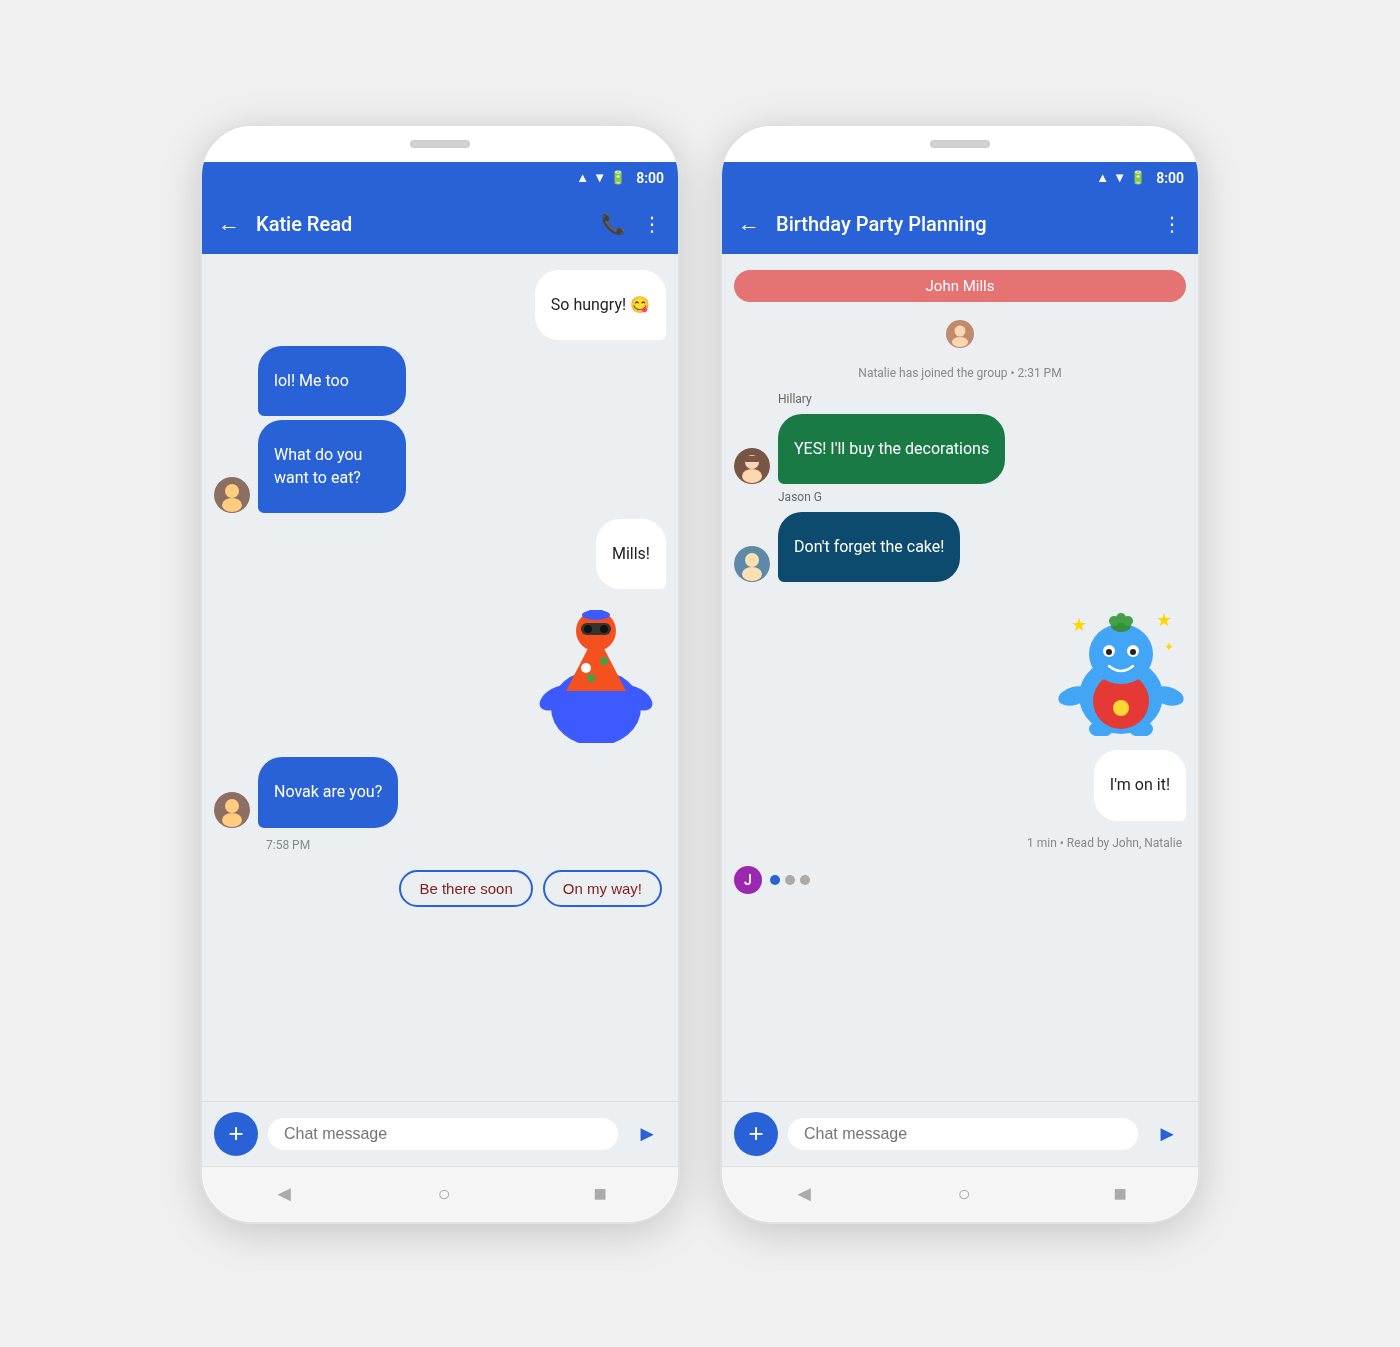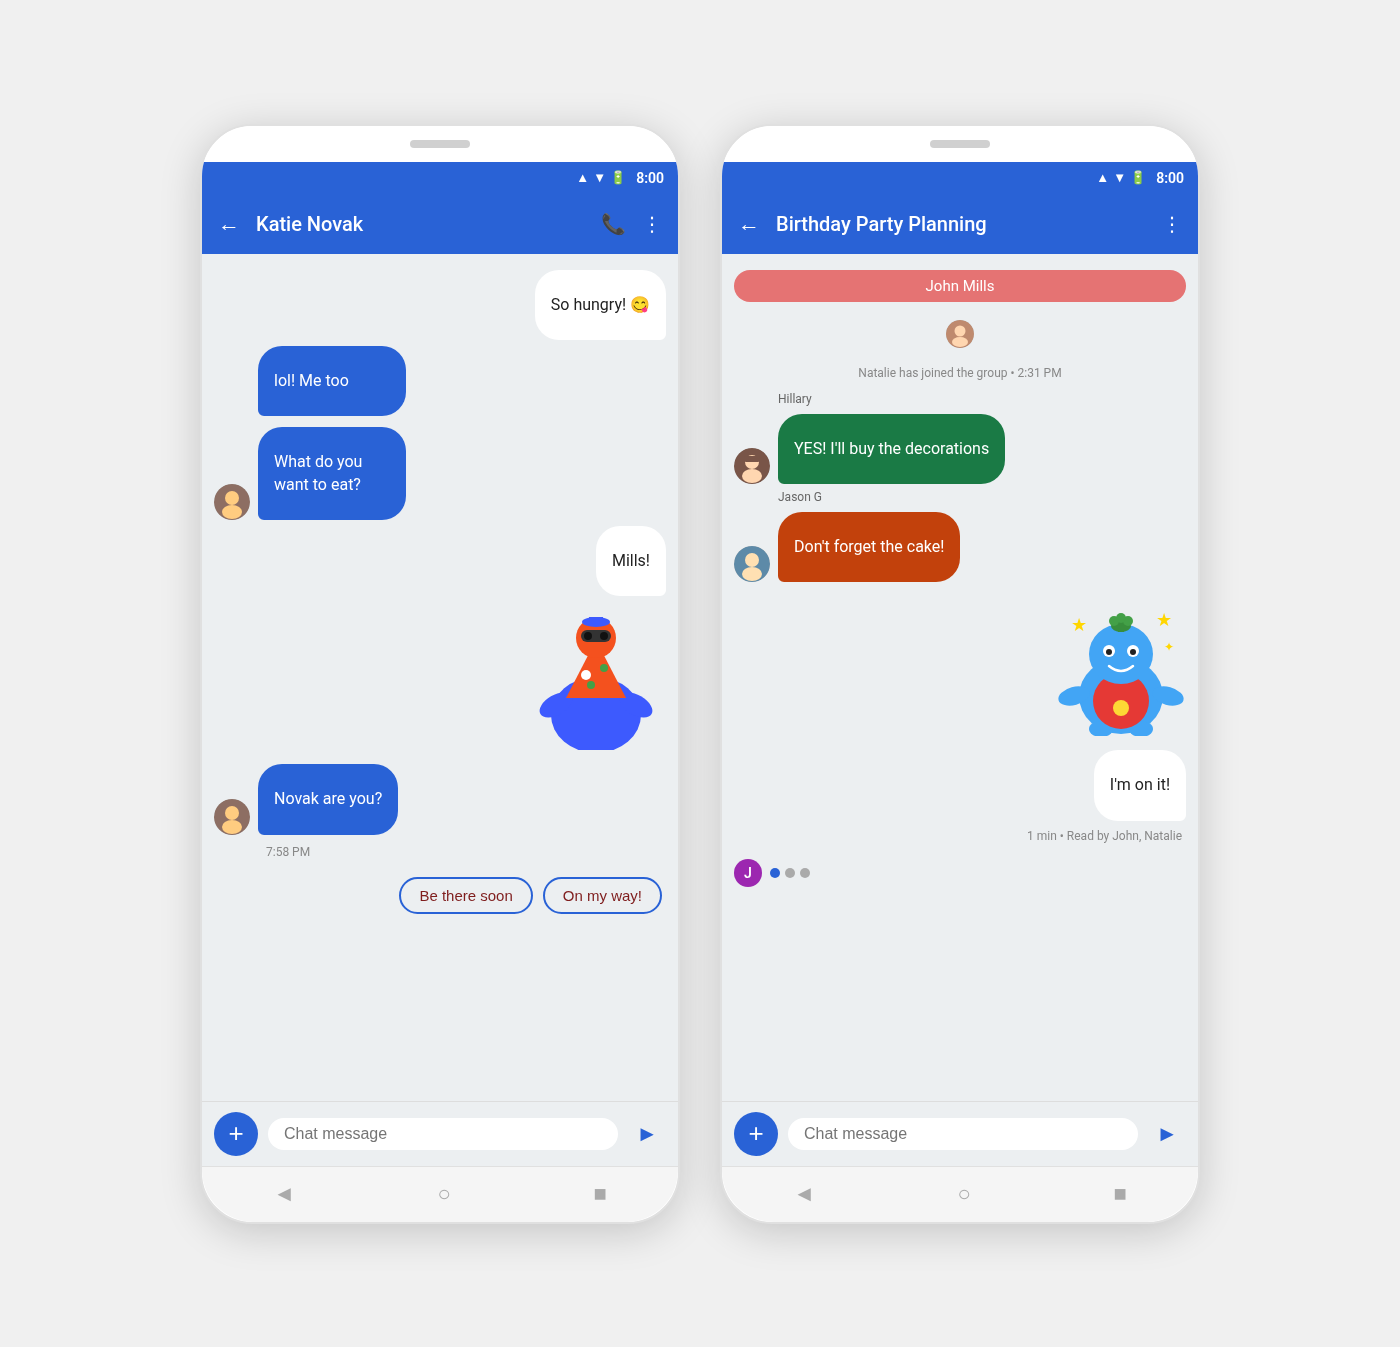--- a/index.html
+++ b/index.html
@@ -149,21 +149,21 @@
       background: #2962d6;
       color: #fff;
       border-bottom-left-radius: 6px;
     }
     .bubble.received-green {
       background: #1a7a45;
       color: #fff;
       border-bottom-left-radius: 6px;
     }
     .bubble.received-red {
-      background: #c2410c;
+      background: #0c4a6e;
       color: #fff;
       border-bottom-left-radius: 6px;
     }
 
     .timestamp {
       font-size: 12px;
       color: #888;
       text-align: center;
       margin: 4px 0;
     }
@@ -275,21 +275,21 @@
       color: #666;
       padding-left: 44px;
       margin-bottom: 2px;
     }
 
     .read-receipt {
       font-size: 12px;
       color: #888;
       text-align: right;
       padding-right: 4px;
-      margin-top: 2px;
+      margin-top: 9px;
     }
 
     
     .typing-row {
       display: flex;
       align-items: center;
       gap: 8px;
     }
     .typing-avatar {
       width: 28px;
@@ -331,40 +331,40 @@
     <div class="status-bar">
       <div class="status-icons">
         <span style="color:#fff;font-size:13px;">▲</span>
         <span style="color:#fff;font-size:13px;">▼</span>
         <span style="color:#fff;font-size:13px;">🔋</span>
       </div>
       <span class="time">8:00</span>
     </div>
     <div class="app-bar">
       <span class="back-arrow">←</span>
-      <span class="title">Katie Novak</span>
+      <span class="title">Katie Read</span>
       <span class="icon-btn">📞</span>
       <span class="icon-btn">⋮</span>
     </div>
 
     <div class="chat-area">
 
       <div class="msg-row sent">
         <div class="bubble sent">So hungry! 😋</div>
       </div>
 
       <div class="msg-row received">
         <div class="avatar">
           <svg width="36" height="36" viewBox="0 0 36 36">
               <circle cx="18" cy="18" r="18" fill="#8d6e63"></circle>
               <circle cx="18" cy="14" r="7" fill="#ffcc80"></circle>
               <ellipse cx="18" cy="28" rx="10" ry="7" fill="#ffcc80"></ellipse>
             </svg>
         </div>
-        <div style="display:flex;flex-direction:column;gap:11px;">
+        <div style="display:flex;flex-direction:column;gap:4px;">
           <div class="bubble received-blue">lol! Me too</div>
           <div class="bubble received-blue">What do you want to eat?</div>
         </div>
       </div>
 
       <div class="msg-row sent">
         <div class="bubble sent">Mills!</div>
       </div>
 
       <div class="sticker">

